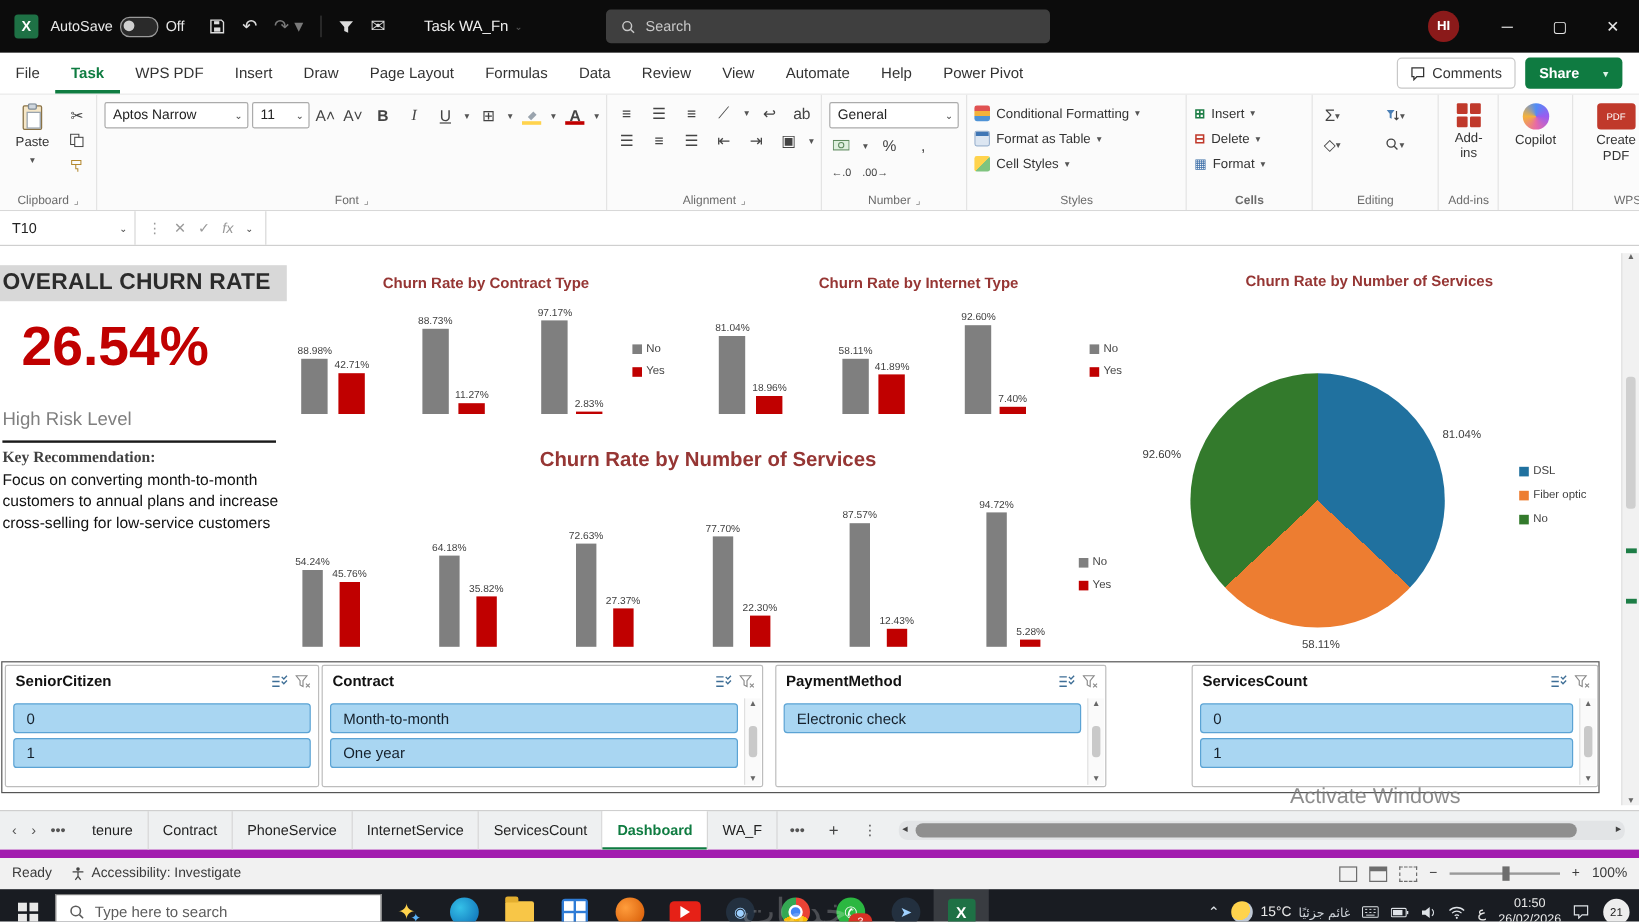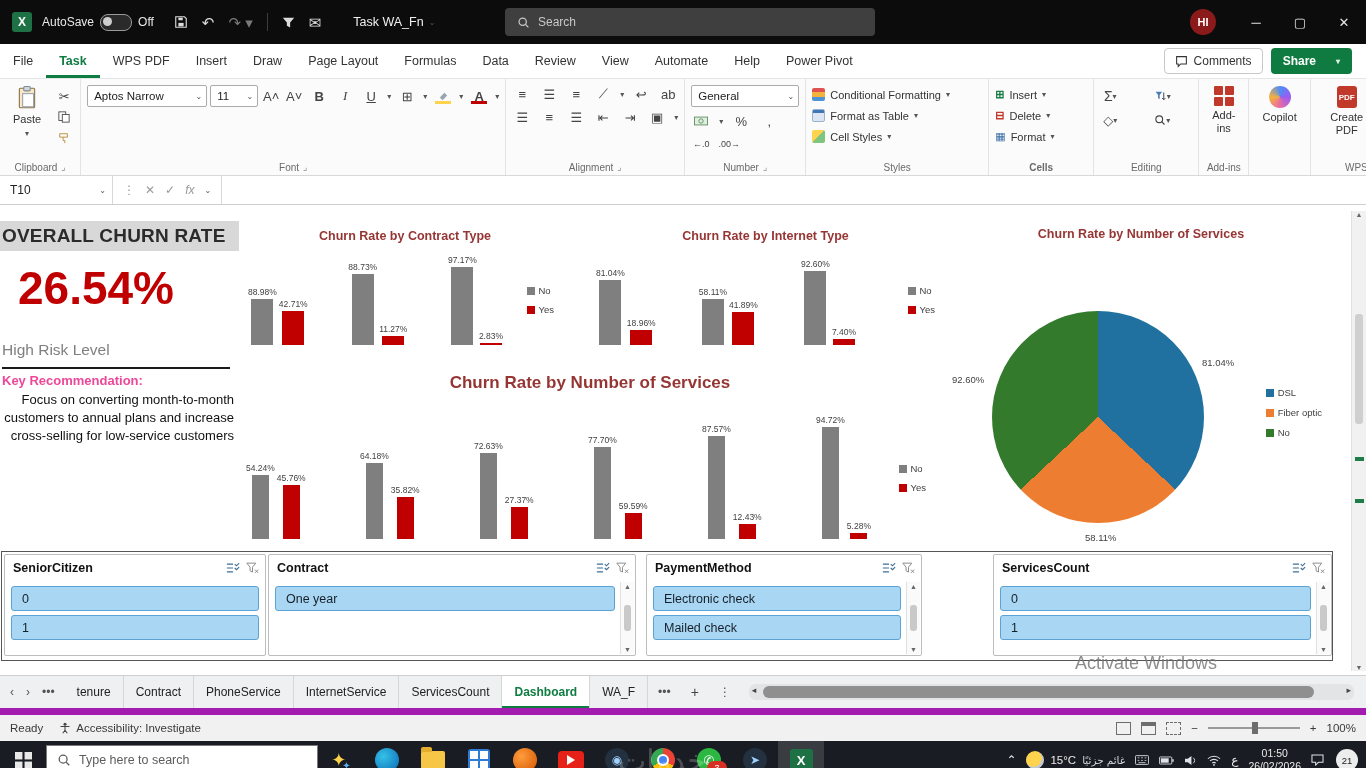--- a/index.html
+++ b/index.html
@@ -61,40 +61,40 @@
   .styleline{display:flex;align-items:center;gap:5px;height:19px;color:#333;}
   .stic{width:13px;height:13px;border-radius:2px;}
   .cf-ic{background:linear-gradient(180deg,#e05252 33%,#f3b23c 33% 66%,#4f93d6 66%);}
   .fat-ic{background:linear-gradient(180deg,#3f76b5 30%,#dce6f2 30%);border:1px solid #9ab2cf;box-sizing:border-box;}
   .cs-ic{background:linear-gradient(135deg,#ffd34d 50%,#7fc47f 50%);}
   .cellline{display:flex;align-items:center;gap:5px;height:19px;color:#333;}
   .plus-ic{color:#1d7d46;font-weight:bold;} .del-ic{color:#c0392b;font-weight:bold;}
   .copilot-ic{width:22px;height:22px;border-radius:50%;background:conic-gradient(#4f8df7,#9a5cf0,#e86aa6,#f3b23c,#4f8df7);}
   .addins-ic{width:20px;height:20px;display:grid;grid-template-columns:9px 9px;grid-template-rows:9px 9px;gap:2px;}
   .addins-ic span{background:#c0392b;border-radius:1px;}
-  .pdf-ic{width:20px;height:22px;background:#c0392b;border-radius:3px;color:#fff;font-size:8px;font-weight:bold;
+  .pdf-ic{width:32px;height:22px;background:#c0392b;border-radius:3px;color:#fff;font-size:8px;font-weight:normal;
           display:flex;align-items:center;justify-content:center;}
   .collapse-chev{position:absolute;right:6px;bottom:4px;color:#666;font-size:10px;}
 
   
   .formula-bar{height:28px;background:#fff;border-bottom:1px solid #cfcfcf;display:flex;align-items:stretch;font-size:12px;}
   .namebox{width:96px;border-right:1px solid #d8d8d8;display:flex;align-items:center;justify-content:space-between;
            padding:0 6px 0 10px;color:#222;}
   .fb-btns{display:flex;align-items:center;gap:10px;padding:0 10px;color:#9a9a9a;border-right:1px solid #d8d8d8;}
   .fb-input{flex:1;}
 
   
   .sheet{position:relative;height:470px;background:#fff;overflow:hidden;}
   .ov-title{position:absolute;left:0;top:16px;width:233px;background:#d8d8d8;padding:4px 4px 4px 2px;
             font-size:19px;font-weight:bold;color:#2b2b2b;letter-spacing:.2px;}
   .ov-value{position:absolute;left:18px;top:56px;font-size:46px;font-weight:bold;color:#c00000;}
   .ov-risk{position:absolute;left:2px;top:136px;width:228px;font-size:15.5px;color:#7f7f7f;
            border-bottom:2px solid #1a1a1a;padding-bottom:8px;}
-  .ov-rec-t{position:absolute;left:2px;top:168px;font-size:13px;font-weight:bold;color:#ec4899;}
-  .ov-rec{position:absolute;left:2px;top:186px;width:232px;font-size:13px;color:#111;line-height:1.38;text-align:right;}
+  .ov-rec-t{position:absolute;left:2px;top:168px;font-size:13px;font-weight:bold;color:#404040;font-family:Liberation Serif, serif;}
+  .ov-rec{position:absolute;left:2px;top:186px;width:232px;font-size:13px;color:#111;line-height:1.38;}
 
   .chart{position:absolute;}
   .chart-title{font-size:12.5px;font-weight:bold;color:#963634;text-align:center;}
   .big-title{position:absolute;left:240px;top:168px;width:700px;text-align:center;
              font-size:17px;font-weight:bold;color:#963634;}
   .bars{display:flex;align-items:flex-end;justify-content:space-between;}
   .pair{display:flex;align-items:flex-end;gap:2px;}
   .col{display:flex;flex-direction:column;align-items:center;justify-content:flex-end;}
   .blab{font-size:8.5px;color:#3f3f3f;white-space:nowrap;width:max-content;margin-bottom:2px;}
   .bar{display:block;}
@@ -670,21 +670,21 @@
             <span class="blab">27.37%</span>
             <div class="bar" style="height: 32.3px; width: 17px; background: rgb(192, 0, 0);"></div>
           </div>
         </div>
         <div class="pair">
           <div class="col">
             <span class="blab">77.70%</span>
             <div class="bar" style="height: 91.7px; width: 17px; background: rgb(127, 127, 127);"></div>
           </div>
           <div class="col">
-            <span class="blab">59.59%</span>
+            <span class="blab">22.30%</span>
             <div class="bar" style="height: 26.3px; width: 17px; background: rgb(192, 0, 0);"></div>
           </div>
         </div>
         <div class="pair">
           <div class="col">
             <span class="blab">87.57%</span>
             <div class="bar" style="height: 103.3px; width: 17px; background: rgb(127, 127, 127);"></div>
           </div>
           <div class="col">
             <span class="blab">12.43%</span>
@@ -746,20 +746,21 @@
             </svg>
           </span>
           <span class="slicer-hicon">
             <svg width="13" height="12" viewBox="0 0 16 14">
               <path d="M1 1h11L8 6v6l-3-1.5V6z" fill="none" stroke="#8a8a8a" stroke-width="1.2"></path>
               <path d="M11 9l4 4M15 9l-4 4" stroke="#8a8a8a" stroke-width="1.2"></path>
             </svg>
           </span>
         </div>
         <div class="slicer-body" style="margin-right: 14px;">
+          <div class="slicer-item">Month-to-month</div>
           <div class="slicer-item">One year</div>
         </div>
         <div class="slicer-sb">
           <span class="sb-arrow">▲</span>
           <span class="sb-thumb"></span>
           <span class="sb-arrow">▼</span>
         </div>
       </div>
       <div class="slicer" style="left: 644px; width: 276px;">
         <div class="slicer-head">
@@ -772,21 +773,20 @@
           </span>
           <span class="slicer-hicon">
             <svg width="13" height="12" viewBox="0 0 16 14">
               <path d="M1 1h11L8 6v6l-3-1.5V6z" fill="none" stroke="#8a8a8a" stroke-width="1.2"></path>
               <path d="M11 9l4 4M15 9l-4 4" stroke="#8a8a8a" stroke-width="1.2"></path>
             </svg>
           </span>
         </div>
         <div class="slicer-body" style="margin-right: 14px;">
           <div class="slicer-item">Electronic check</div>
-          <div class="slicer-item">Mailed check</div>
         </div>
         <div class="slicer-sb">
           <span class="sb-arrow">▲</span>
           <span class="sb-thumb"></span>
           <span class="sb-arrow">▼</span>
         </div>
       </div>
       <div class="slicer" style="left: 991px; width: 339px;">
         <div class="slicer-head">
           <span class="slicer-title">ServicesCount</span>

